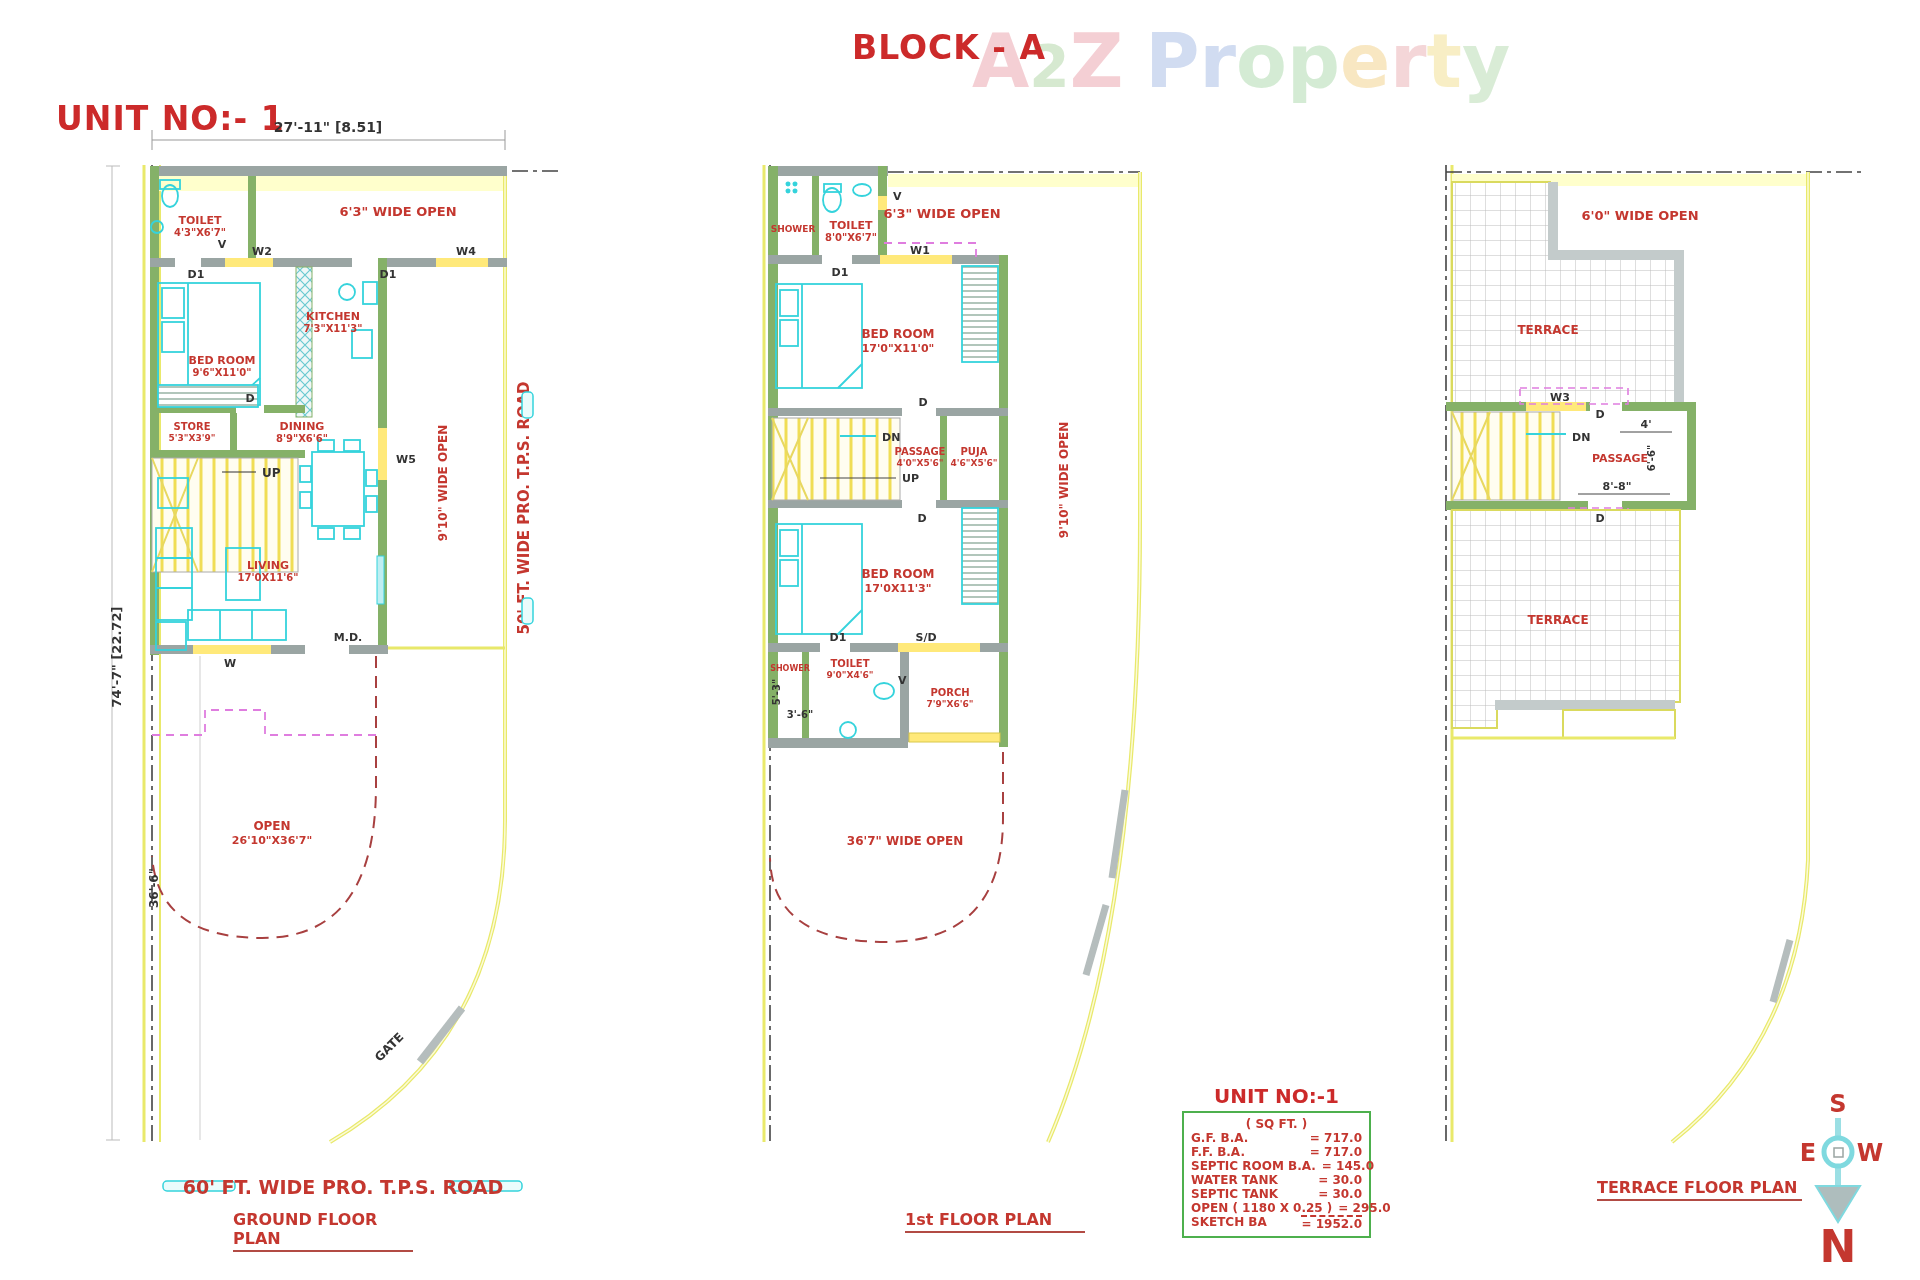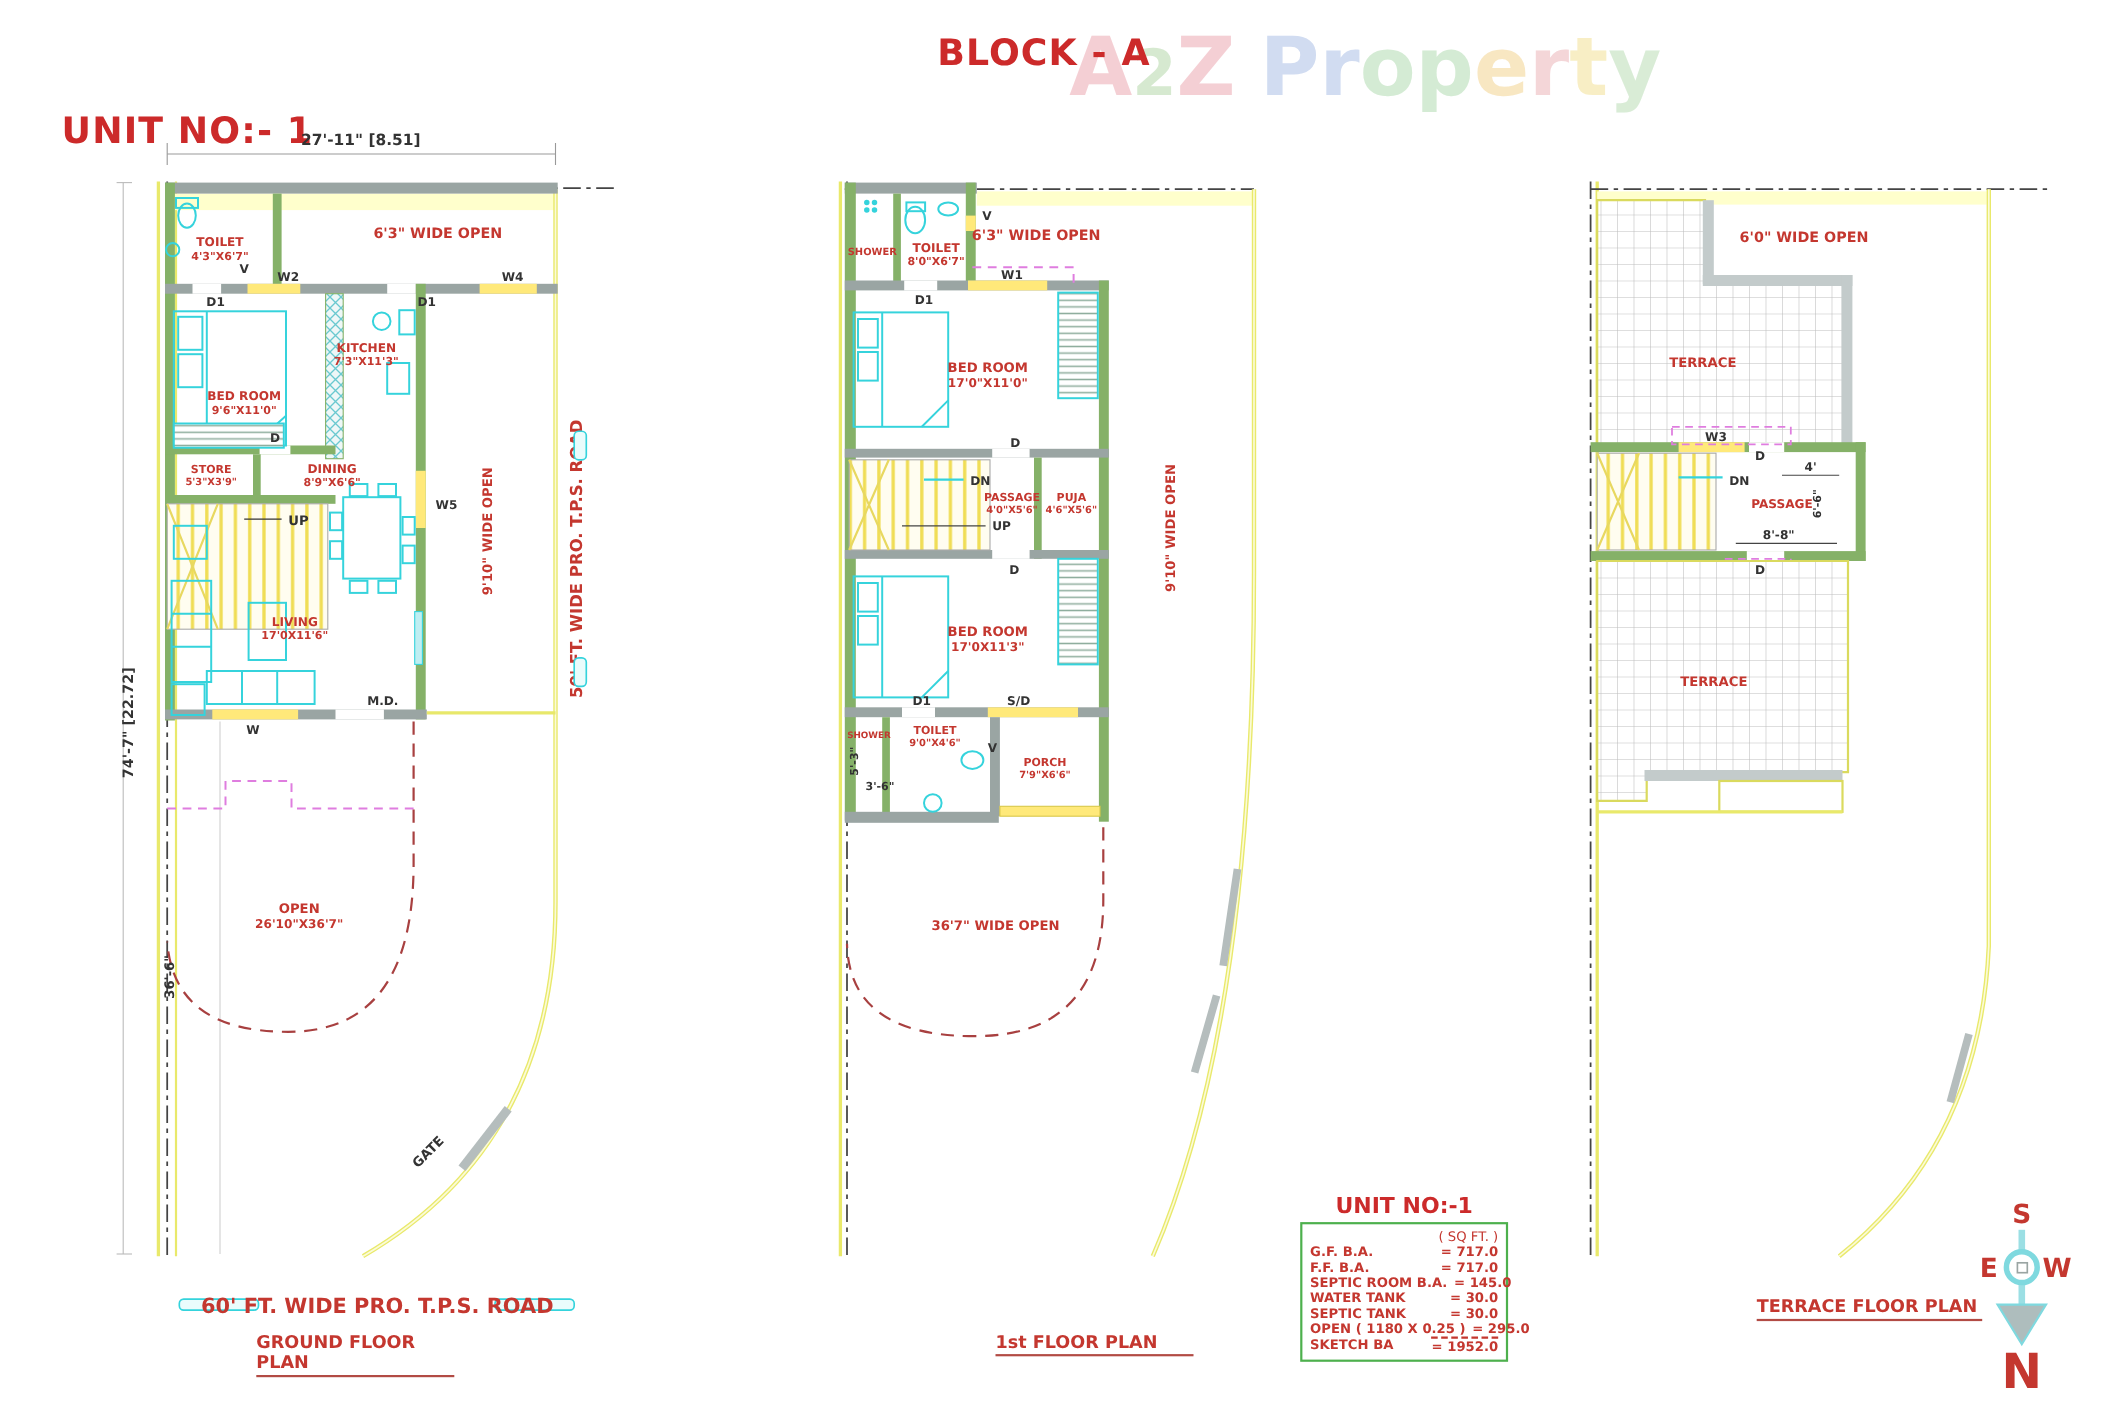--- a/index.html
+++ b/index.html
@@ -24,21 +24,21 @@
   .wm-top span:nth-child(8){color:#f7e3b8;}
   .wm-top span:nth-child(9){color:#f3cfd2;}
   .wm-top span:nth-child(10){color:#f7ecbc;}
   .wm-top span:nth-child(11){color:#d3e9d0;}
   .wm-center{top:898px;left:962px;font-size:44px;font-weight:600;color:#d6d6d6;
              white-space:nowrap;letter-spacing:1px;}
   
   .tbl-wrap{left:1182px;top:1084px;width:189px;}
   .tbl-title{font-size:20px;font-weight:bold;color:#cc2a2a;text-align:center;margin-bottom:3px;}
   .tbl-box{border:2px solid #4db04d;background:#fff;padding:4px 7px 5px 7px;}
-  .tbl-hdr{font-size:12px;font-weight:normal;color:#c4372f;text-align:right;}
+  .tbl-hdr{font-size:12px;font-weight:bold;color:#c4372f;text-align:center;}
   .tbl-row{display:flex;justify-content:space-between;font-size:12px;font-weight:bold;
            color:#c4372f;line-height:14px;white-space:nowrap;}
   .tbl-row .val{margin-left:6px;}
   .tbl-total .val{border-top:2px dashed #c4372f;}
   svg text{font-family:"DejaVu Sans","Liberation Sans",sans-serif;font-weight:bold;}
   .t-red{fill:#c4372f;}
   .t-blk{fill:#333333;}
 </style>
 </head>
 <body>

